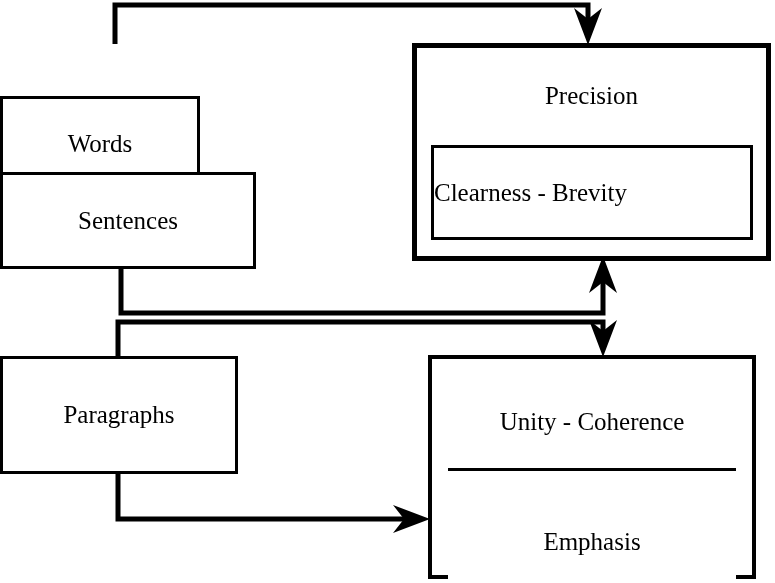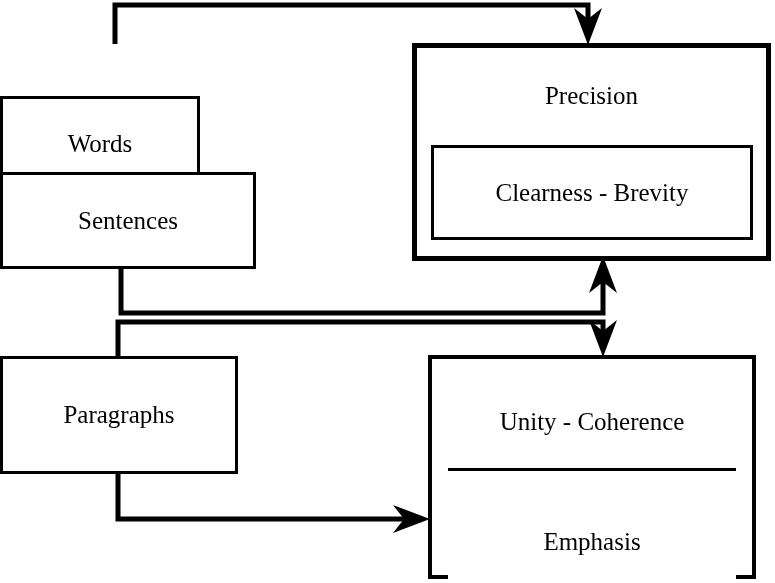--- a/index.html
+++ b/index.html
@@ -65,21 +65,21 @@
     text-align: center;
   }
   #node-clearness-brevity {
     position: absolute;
     left: 14px; top: 97px; width: 322px; height: 95px;
     box-sizing: border-box;
     background: #ffffff;
     border: 3px solid #000000;
     display: flex;
     align-items: center;
-    justify-content: center;
+    justify-content: flex-start;
   }
   
   #node-unity-emphasis {
     left: 428px; top: 355px; width: 328px; height: 224px;
     border-width: 4px;
     display: block;
     padding: 16px;
   }
   .stack-cell {
     box-sizing: border-box;

